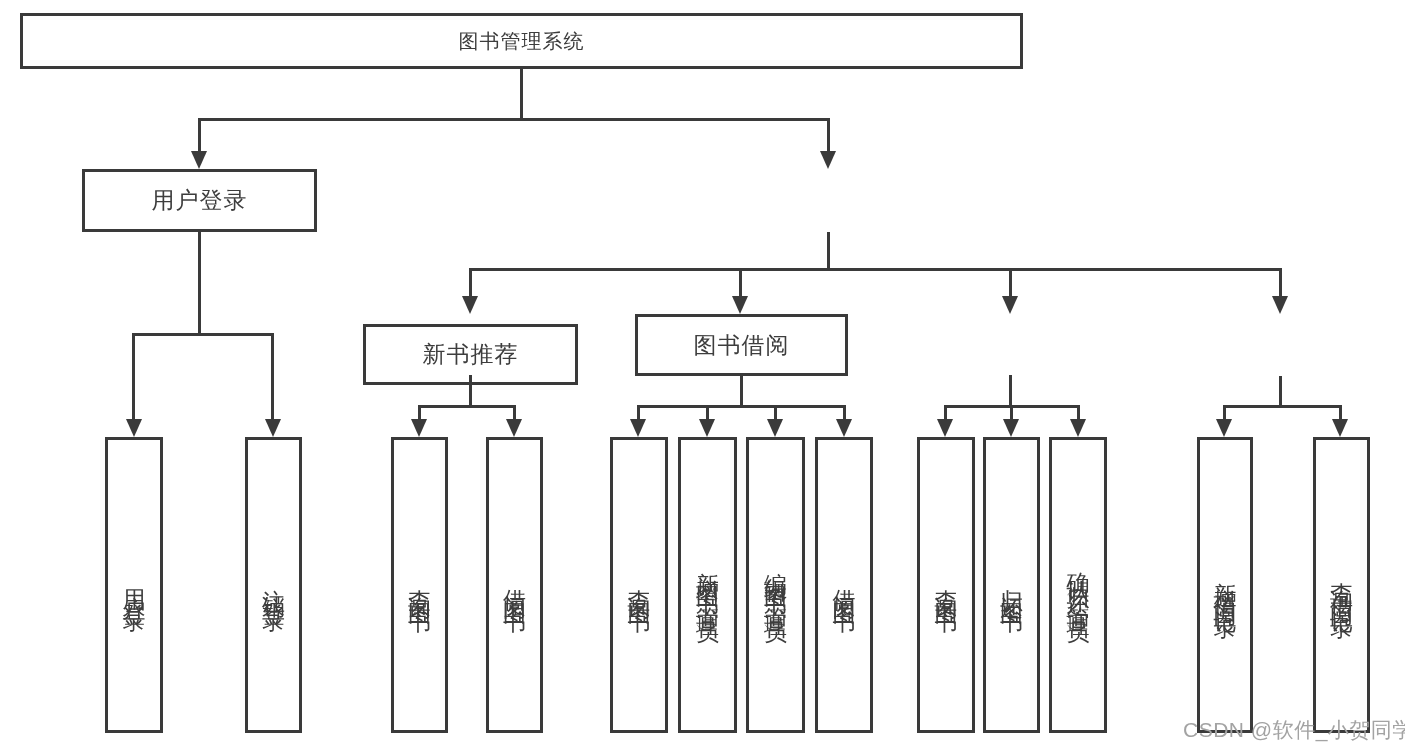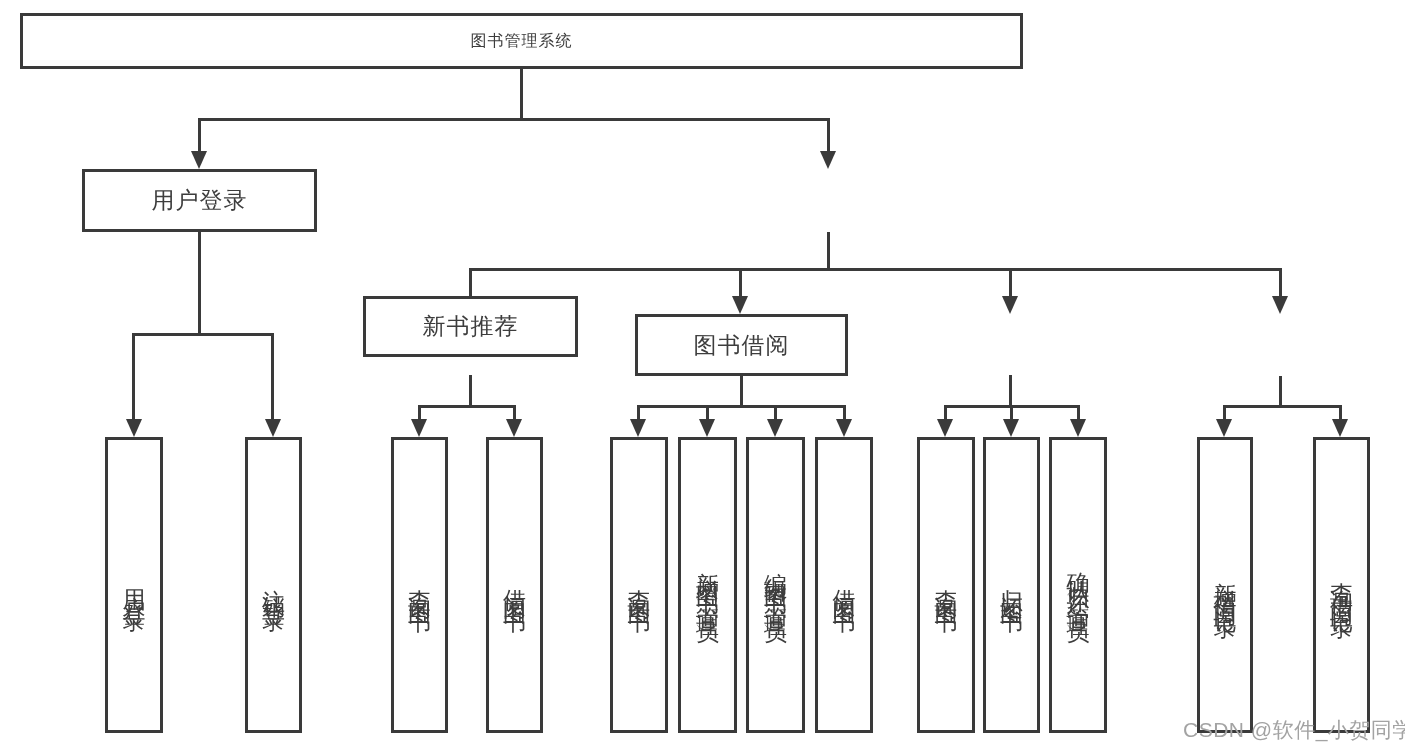--- a/index.html
+++ b/index.html
@@ -13,21 +13,21 @@
   .canvas{
     position:relative;width:1405px;height:747px;background:var(--bg);
     overflow:hidden;
   }
   .box{
     position:absolute;box-sizing:border-box;
     border:3px solid var(--line);background:#fff;
     display:flex;align-items:center;justify-content:center;
   }
   .hbox{font-size:23px;letter-spacing:1px;}
-  .root-box{font-size:16px;}
+  .root-box{font-size:20px;}
   .vlabel{
     writing-mode:vertical-rl;text-orientation:mixed;
     font-size:23px;line-height:1;letter-spacing:7px;
     white-space:nowrap;
   }
   .line{position:absolute;background:var(--line);}
   .arrow{
     position:absolute;width:0;height:0;
     border-left:8px solid transparent;
     border-right:8px solid transparent;
@@ -70,21 +70,21 @@
   <div class="line" style="left:469px;top:268px;width:813px;height:3px;"></div>
   <div class="line" style="left:469px;top:268px;width:3px;height:30px;"></div>
   <div class="arrow" style="left:462px;top:296px;"></div>
   <div class="line" style="left:739px;top:268px;width:3px;height:30px;"></div>
   <div class="arrow" style="left:732px;top:296px;"></div>
   <div class="line" style="left:1009px;top:268px;width:3px;height:30px;"></div>
   <div class="arrow" style="left:1002px;top:296px;"></div>
   <div class="line" style="left:1279px;top:268px;width:3px;height:30px;"></div>
   <div class="arrow" style="left:1272px;top:296px;"></div>
 
-  <div class="box hbox" style="left:363px;top:296px;width:215px;height:61px;">
+  <div class="box hbox" style="left:363px;top:324px;width:215px;height:61px;">
     <span>新书推荐</span>
   </div>
   <div class="box hbox" style="left:635px;top:314px;width:213px;height:62px;font-family:Liberation Mono, monospace;">
     <span>图书借阅</span>
   </div>
 
   <div class="line" style="left:469px;top:375px;width:3px;height:32px;"></div>
   <div class="line" style="left:418px;top:405px;width:98px;height:3px;"></div>
   <div class="line" style="left:418px;top:405px;width:3px;height:17px;"></div>
   <div class="arrow" style="left:411px;top:419px;"></div>

